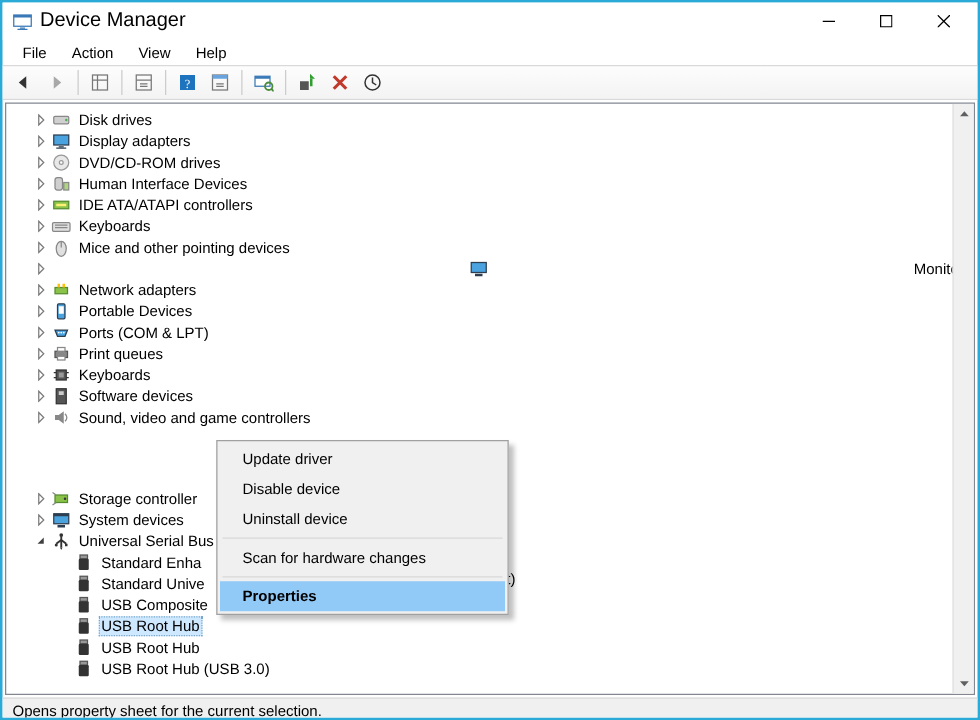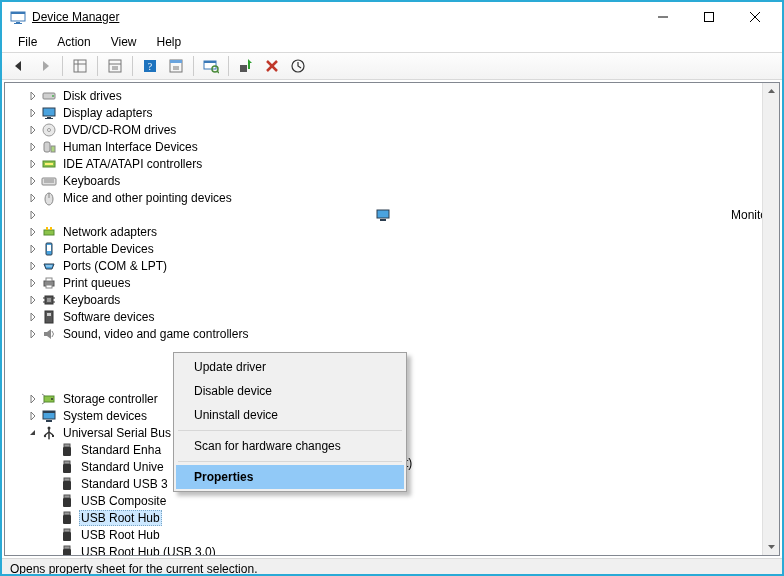--- a/index.html
+++ b/index.html
@@ -18,21 +18,21 @@
     display: flex;
     align-items: center;
     padding: 0 4px 0 8px;
     background: #fff;
   }
   .titlebar .app-icon {
     width: 16px; height: 16px;
     margin-right: 6px;
     display:inline-flex;align-items:center;justify-content:center;
   }
-  .titlebar .title { flex: 0 0 auto; font-size: 12px; text-decoration: underline; }
+  .titlebar .title { flex: 0 0 auto; font-size: 16px; }
   .titlebar .spacer { flex: 1; }
   .win-btn {
     width:46px;height:30px;display:inline-flex;align-items:center;justify-content:center;
     font-size:10px;color:#000;
   }
   .menubar {
     height: 20px;
     display: flex;
     align-items: center;
     padding: 0 4px 0 8px;
@@ -536,29 +536,20 @@
         </span>
         <span class="label">Standard Unive</span>
       </div>
       <div class="node child">
         <span class="dev-icon">
           <svg width="16" height="16" viewBox="0 0 16 16">
             <rect x="5" y="2" width="6" height="3" fill="#999" stroke="#555"></rect>
             <rect x="4" y="5" width="8" height="9" rx="1" fill="#333"></rect>
           </svg>
         </span>
-        <span class="label">Standard USB 3</span>
-      </div>
-      <div class="node child">
-        <span class="dev-icon">
-          <svg width="16" height="16" viewBox="0 0 16 16">
-            <rect x="5" y="2" width="6" height="3" fill="#999" stroke="#555"></rect>
-            <rect x="4" y="5" width="8" height="9" rx="1" fill="#333"></rect>
-          </svg>
-        </span>
         <span class="label">USB Composite</span>
       </div>
       <div class="node child selected">
         <span class="dev-icon">
           <svg width="16" height="16" viewBox="0 0 16 16">
             <rect x="5" y="2" width="6" height="3" fill="#999" stroke="#555"></rect>
             <rect x="4" y="5" width="8" height="9" rx="1" fill="#333"></rect>
           </svg>
         </span>
         <span class="label">USB Root Hub</span>

